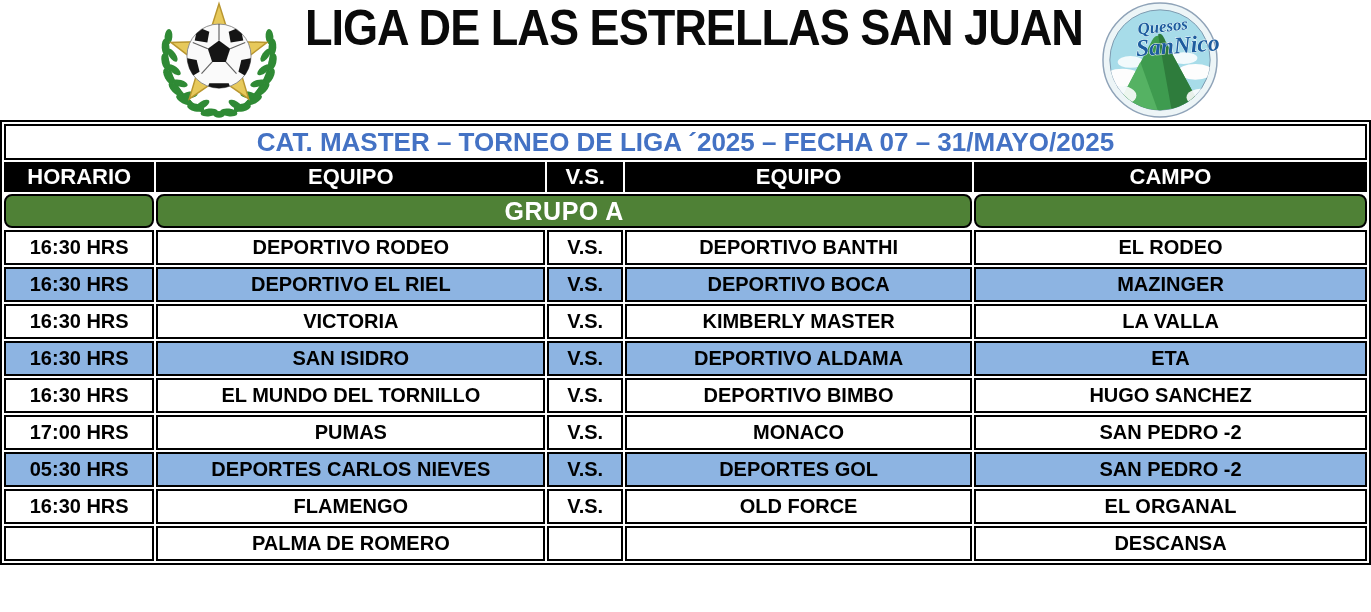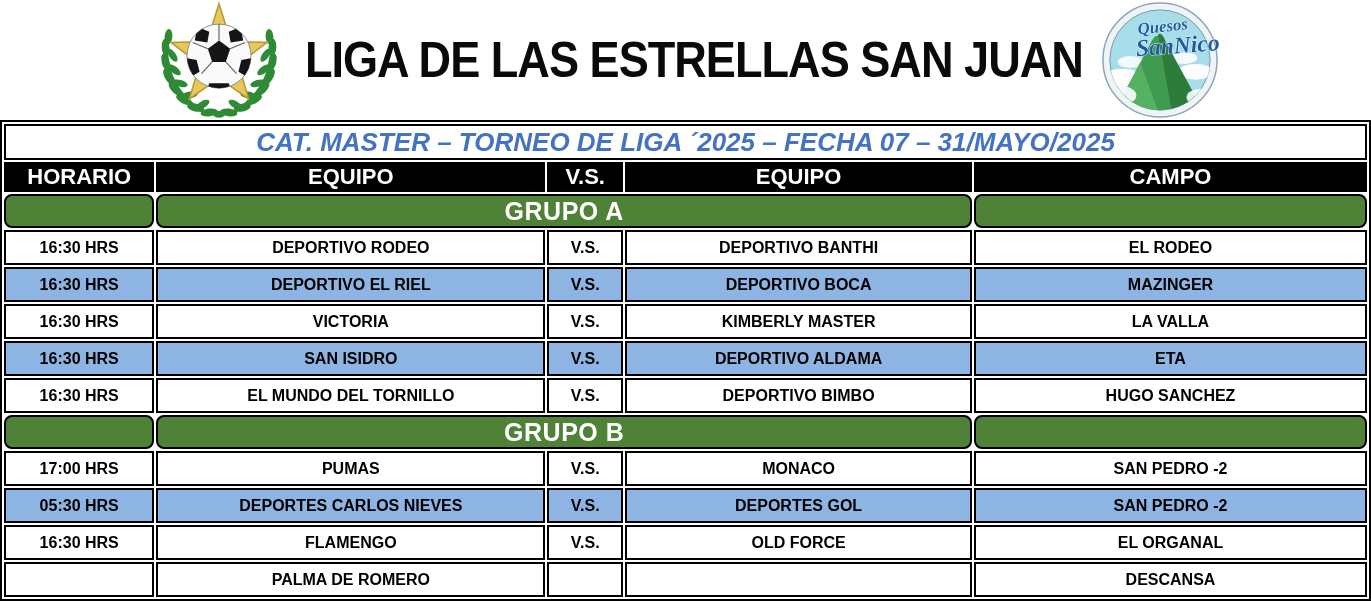--- a/index.html
+++ b/index.html
@@ -3,21 +3,21 @@
 <meta charset="utf-8">
 <style>
   * { margin: 0; padding: 0; box-sizing: border-box; }
   body { background: #fff; font-family: "Liberation Sans", sans-serif; }
   .page {
     width: 1371px; height: 612px; background: #fff; overflow: hidden;
     position: relative;
   }
   
   .masthead { height: 120px; display: flex; align-items: center; justify-content: center; }
-  .masthead-inner { display: flex; align-items: center; gap: 10px; }
+  .masthead-inner { display: flex; align-items: flex-start; gap: 10px; }
   .league-title {
     font-weight: bold; font-size: 46px; color: #0a0a0a;
     letter-spacing: -1px; white-space: nowrap;
     transform: scaleY(1.08) scaleX(0.98);
     font-family: "Liberation Sans", sans-serif;
   }
   .left-logo svg, .right-badge svg { display: block; }
   
   table.schedule {
     width: 1371px; table-layout: fixed;
@@ -25,31 +25,30 @@
     border: 2px solid #000; background: #fff;
   }
   table.schedule td {
     border: 2px solid #000; text-align: center; vertical-align: middle;
     overflow: hidden; white-space: nowrap;
     font-weight: bold; color: #000;
   }
   tr.caption-row td {
     height: 36px; font-size: 26px; color: #4472C4; border-color: #000;
     letter-spacing: 0;
-    font-style: italic;
   }
   tr.colhead-row td {
     height: 15px; background: #000; color: #fff; font-size: 22px;
   }
   tr.group-row td {
     height: 34px; background: #4F8136; color: #fff; font-size: 25px;
     letter-spacing: 0.5px;
     border-radius: 8px;
   }
-  tr.data-row td { height: 35px; font-size: 16px; background: #fff; }
+  tr.data-row td { height: 35px; font-size: 20px; background: #fff; }
   tr.data-row.shaded td { background: #8DB4E2; }
 </style>
 </head>
 <body>
 
 <div class="page">
 
   <div class="masthead">
     <div class="masthead-inner">
 
@@ -198,25 +197,20 @@
           <td>DEPORTIVO ALDAMA</td>
           <td>ETA</td>
         </tr>
         <tr class="data-row">
           <td>16:30 HRS</td>
           <td>EL MUNDO DEL TORNILLO</td>
           <td>V.S.</td>
           <td>DEPORTIVO BIMBO</td>
           <td>HUGO SANCHEZ</td>
         </tr>
-        <tr class="group-row">
-          <td></td>
-          <td colspan="3">GRUPO B</td>
-          <td></td>
-        </tr>
         <tr class="data-row">
           <td>17:00 HRS</td>
           <td>PUMAS</td>
           <td>V.S.</td>
           <td>MONACO</td>
           <td>SAN PEDRO -2</td>
         </tr>
         <tr class="data-row shaded">
           <td>05:30 HRS</td>
           <td>DEPORTES CARLOS NIEVES</td>

